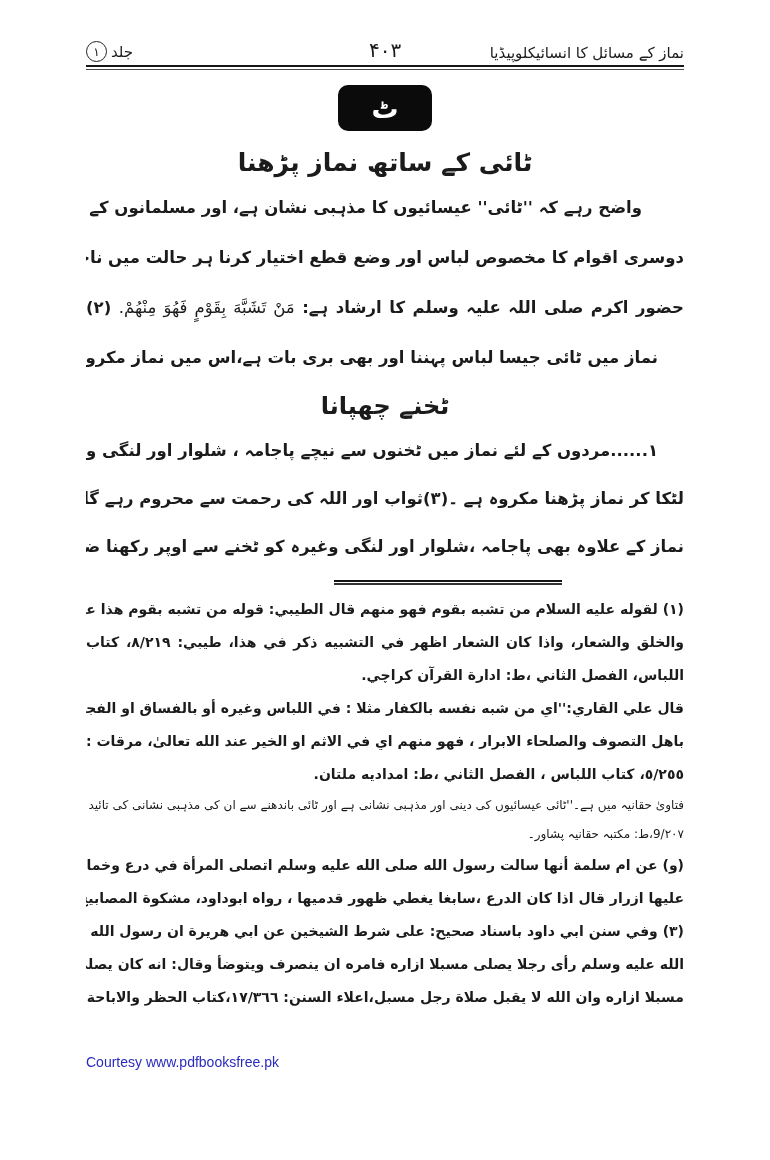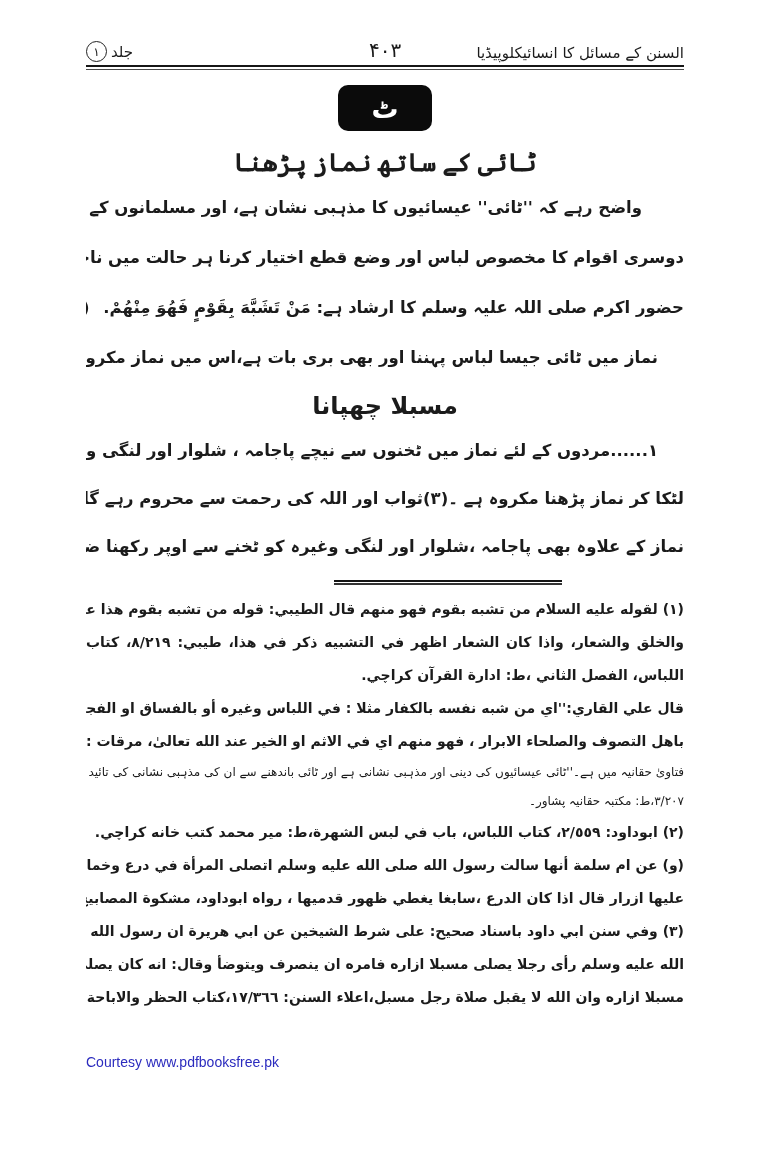--- a/index.html
+++ b/index.html
@@ -37,39 +37,39 @@
   .letter-box{
     width:94px;height:46px;margin:15px auto 0 auto;
     background:#0b0b0b;border-radius:10px;
     display:flex;align-items:center;justify-content:center;
     color:#ffffff;font-size:27px;font-weight:bold;
   }
   
   .h1{
     text-align:center;font-size:25px;font-weight:bold;
     margin-top:12px;height:40px;line-height:40px;
-    white-space:nowrap;overflow:hidden;font-family:Liberation Serif, serif;
+    white-space:nowrap;overflow:hidden;
   }
   .h2{
     text-align:center;font-size:24px;font-weight:bold;
     margin-top:2px;height:42px;line-height:42px;
     white-space:nowrap;overflow:hidden;
   }
   
   .bl{
     font-size:16.5px;font-weight:bold;
     height:50px;line-height:50px;
     white-space:nowrap;overflow:hidden;
     text-align:justify;text-align-last:justify;
     direction:rtl;
   }
   .s2 .bl{height:48px;line-height:48px;}
   .ind1{padding-right:42px;}
   .ind2{padding-right:26px;}
-  .hadith{font-weight:bold;margin-left:8px;}
+  .hadith{font-weight:normal;}
   
   .fsep{width:228px;margin:9px 122px 8px auto;}
   .fsep .a{height:2px;background:#141414;}
   .fsep .b{height:2px;background:#333;margin-top:1px;}
   
   .fn{font-size:14px;font-weight:bold;}
   .fl{
     height:33px;line-height:33px;
     white-space:nowrap;overflow:hidden;
     text-align:justify;text-align-last:justify;
@@ -87,21 +87,21 @@
     font-family:"Liberation Sans","DejaVu Sans",sans-serif;
     font-size:14px;
   }
 </style>
 </head>
 <body>
 
 <div class="page" style="color: rgb(27, 27, 27);">
 
   <header class="hdr">
-    <span class="hdr-title">السنن کے مسائل کا انسائیکلوپیڈیا</span>
+    <span class="hdr-title">نماز کے مسائل کا انسائیکلوپیڈیا</span>
     <span class="hdr-num">۴۰۳</span>
     <span class="hdr-vol">
       <span>جلد</span>
       <span class="circ">۱</span>
     </span>
   </header>
   <div class="rule-a"></div>
   <div class="rule-b"></div>
 
   <div class="letter-box" style="background: rgb(11, 11, 11);">
@@ -113,50 +113,48 @@
     <div class="bl ind1">واضح رہے کہ ''ٹائی'' عیسائیوں کا مذہبی نشان ہے، اور مسلمانوں کے لئے</div>
     <div class="bl">دوسری اقوام کا مخصوص لباس اور وضع قطع اختیار کرنا ہر حالت میں ناجائز اور حرام ہے،(۱)</div>
     <div class="bl">
       <span>حضور اکرم صلی اللہ علیہ وسلم کا ارشاد ہے:</span>
       <span class="hadith">مَنْ تَشَبَّهَ بِقَوْمٍ فَهُوَ مِنْهُمْ.</span>
       <span>(۲)</span>
     </div>
     <div class="bl ind2">نماز میں ٹائی جیسا لباس پہننا اور بھی بری بات ہے،اس میں نماز مکروہ تحریمی ہے ۔</div>
   </div>
 
-  <div class="h2">مسبلا چھپانا</div>
+  <div class="h2">ٹخنے چھپانا</div>
   <div class="s2">
     <div class="bl ind2">۱......مردوں کے لئے نماز میں ٹخنوں سے نیچے پاجامہ ، شلوار اور لنگی وغیرہ</div>
     <div class="bl">لٹکا کر نماز پڑھنا مکروہ ہے ۔(۳)ثواب اور اللہ کی رحمت سے محروم رہے گا،مردوں کے لئے</div>
     <div class="bl">نماز کے علاوہ بھی پاجامہ ،شلوار اور لنگی وغیرہ کو ٹخنے سے اوپر رکھنا ضروری ہے، ٹخنے چھپانا</div>
   </div>
 
   <div class="fsep">
     <div class="a"></div>
       <div class="b"></div>
   </div>
 
   <div class="fn">
 
     <div>
       <div class="fl">(١) لقوله عليه السلام من تشبه بقوم فهو منهم قال الطيبي: قوله من تشبه بقوم هذا عام في الخلق</div>
       <div class="fl">والخلق والشعار، واذا كان الشعار اظهر في التشبيه ذكر في هذا، طيبي: ٨/٢١٩، كتاب</div>
       <div class="fl rl">اللباس، الفصل الثاني ،ط: ادارة القرآن كراچي.</div>
       <div class="fl">قال علي القاري:''اي من شبه نفسه بالكفار مثلا : في اللباس وغيره أو بالفساق او الفجار او</div>
       <div class="fl">باهل التصوف والصلحاء الابرار ، فهو منهم اي في الاثم او الخير عند الله تعالیٰ، مرقات :</div>
+      <div class="fl rl">٥/٢٥٥، كتاب اللباس ، الفصل الثاني ،ط: امداديه ملتان.</div>
     </div>
 
     <div class="uq">
       <div class="fl">فتاویٰ حقانیہ میں ہے۔''ٹائی عیسائیوں کی دینی اور مذہبی نشانی ہے اور ٹائی باندھنے سے ان کی مذہبی نشانی کی تائید ہوتی</div>
-      <div class="fl rl">۳/۲۰۷،ط: مکتبہ حقانیہ پشاور۔</div>
+      <div class="fl rl">9/۲۰۷،ط: مکتبہ حقانیہ پشاور۔</div>
     </div>
 
-    <div>
-      <div class="fl rl">(٢) ابوداود: ٢/٥٥٩، كتاب اللباس، باب في لبس الشهرة،ط: مير محمد كتب خانه كراچي.</div>
-    </div>
 
     <div>
       <div class="fl">(و) عن ام سلمة أنها سالت رسول الله صلى الله عليه وسلم اتصلى المرأة في درع وخمار ليس</div>
       <div class="fl">عليها ازرار قال اذا كان الدرع ،سابغا يغطي ظهور قدميها ، رواه ابوداود، مشكوة المصابيح،ص:</div>
     </div>
 
     <div>
       <div class="fl">(٣) وفي سنن ابي داود باسناد صحيح: على شرط الشيخين عن ابي هريرة ان رسول الله صلى</div>
       <div class="fl">الله عليه وسلم رأى رجلا يصلى مسبلا ازاره فامره ان ينصرف ويتوضأ وقال: انه كان يصلى</div>
       <div class="fl">مسبلا ازاره وان الله لا يقبل صلاة رجل مسبل،اعلاء السنن: ١٧/٣٦٦،كتاب الحظر والاباحة،</div>

